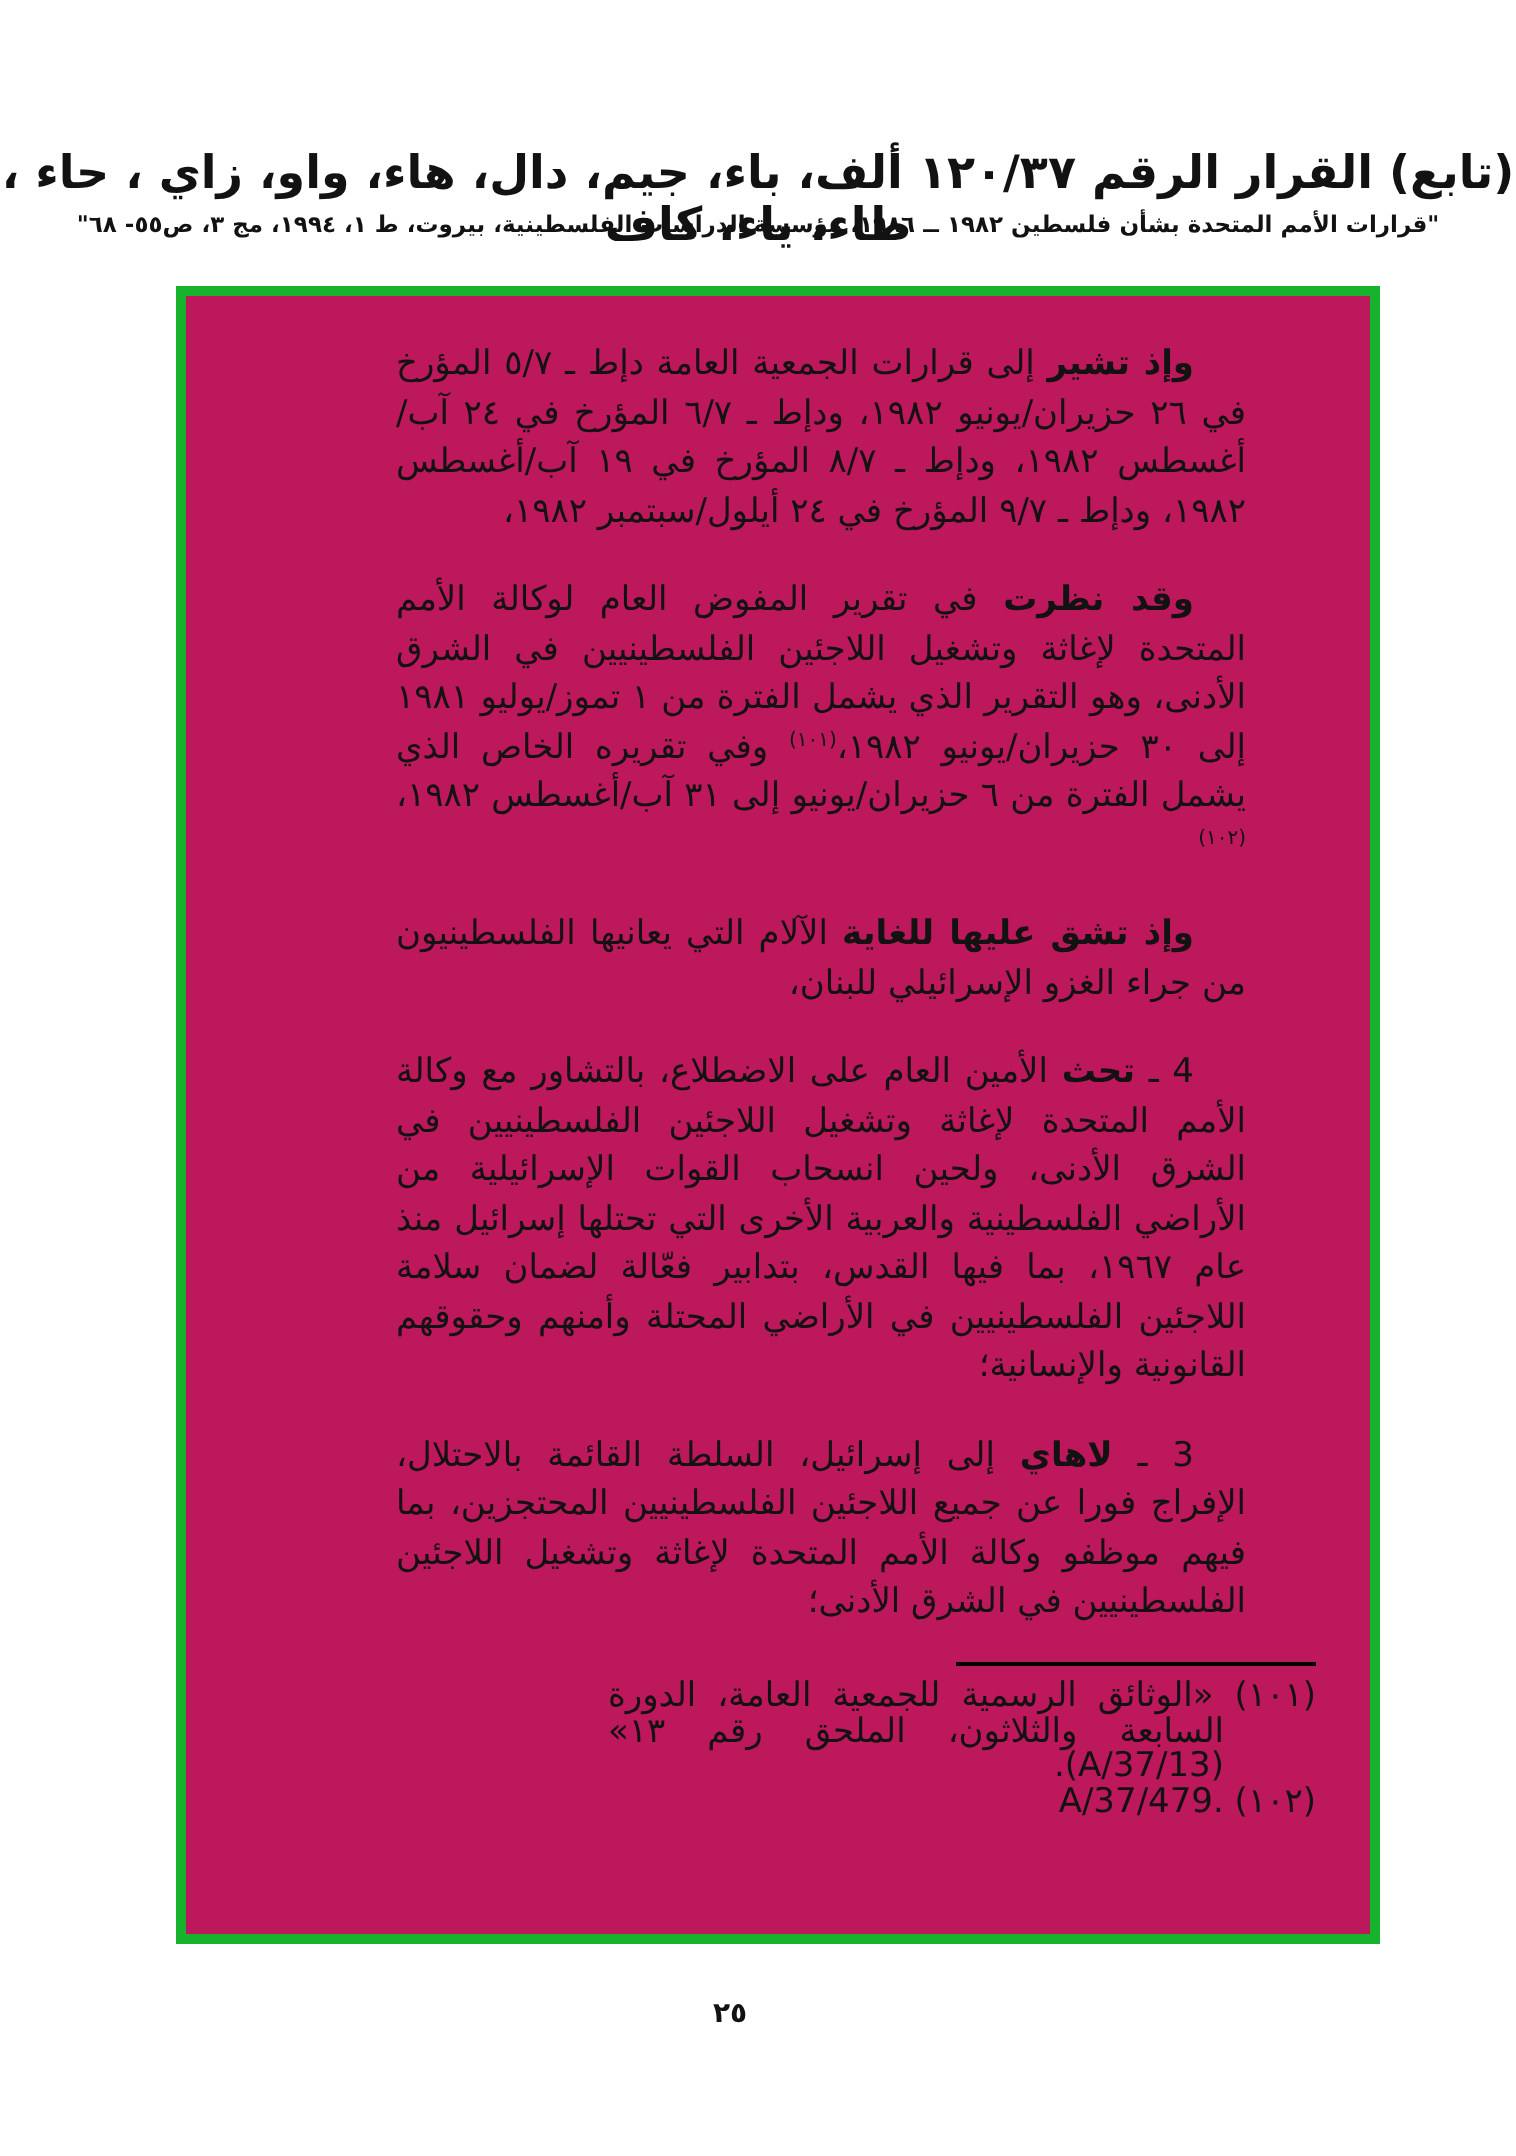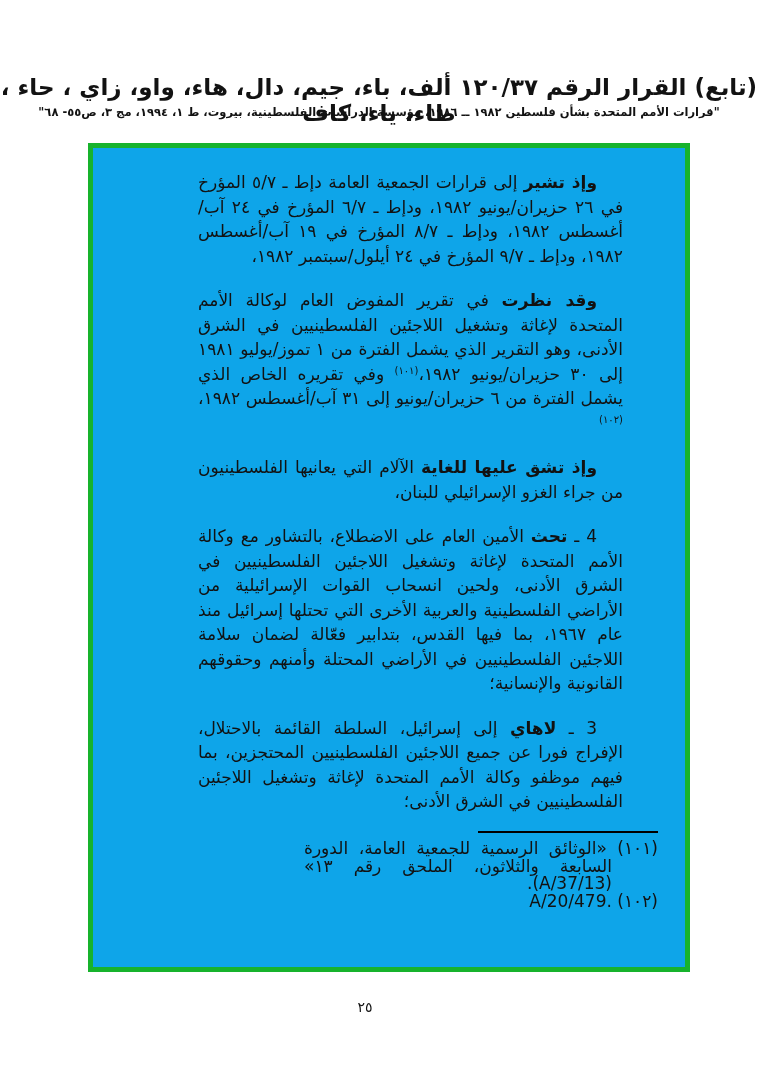--- a/index.html
+++ b/index.html
@@ -8,21 +8,21 @@
     font-family:"DejaVu Sans",sans-serif;color:#121212;direction:rtl;
   }
   .page{position:absolute;inset:0;}
   
   .hdr{position:absolute;left:0;right:0;text-align:center;font-weight:bold;}
   .hdr-line1{top:74px;font-size:23px;letter-spacing:0;}
   .hdr-line2{top:105px;font-size:11.5px;}
   
   .frame{
     position:absolute;left:88px;top:143px;width:602px;height:829px;
-    border:5px solid #17b32c;box-sizing:border-box;background:#0ea5e9;
+    border:5px solid #17b32c;box-sizing:border-box;background:#be185d;
   }
   
   .body-text{
     position:absolute;top:22px;right:62px;width:425px;
     font-size:17px;line-height:24.5px;text-align:justify;
   }
   .body-text p{margin:0 0 0 0;text-indent:26px;}
   .body-text p + p{margin-top:20px;}
   .body-text b{font-weight:bold;}
   sup.fnref{font-size:10px;line-height:0;vertical-align:6px;letter-spacing:-0.5px;}
@@ -30,21 +30,21 @@
   .footnotes{position:absolute;right:27px;top:683px;width:354px;}
   .fn-rule{width:180px;height:0;border-top:2px solid #000;margin:0 0 7px 0;}
   .footnote{
     font-size:17px;line-height:17.5px;text-align:justify;
     padding-right:46px;text-indent:-46px;margin:0;
   }
   .fn-marker{letter-spacing:0;}
   
   .page-num{
     position:absolute;top:999px;left:0;right:28px;text-align:center;
-    font-size:14px;font-weight:normal;
+    font-size:14px;font-weight:bold;
   }
 </style>
 </head>
 <body>
 
 <div class="page">
 
   <div class="hdr hdr-line1">(تابع) القرار الرقم ١٢٠/٣٧ ألف، باء، جيم، دال، هاء، واو، زاي ، حاء ، طاء، ياء، كاف</div>
 
   <div class="hdr hdr-line2">"قرارات الأمم المتحدة بشأن فلسطين ١٩٨٢ ــ ١٩٨٦، مؤسسة الدراسات الفلسطينية، بيروت، ط ١، ١٩٩٤، مج ٣، ص٥٥- ٦٨"</div>
@@ -58,21 +58,21 @@
         <p><b>وإذ تشق عليها للغاية</b><span> الآلام التي يعانيها الفلسطينيون من جراء الغزو الإسرائيلي للبنان،</span></p>
         <p><span>4 ـ </span><b>تحث</b><span> الأمين العام على الاضطلاع، بالتشاور مع وكالة الأمم المتحدة لإغاثة وتشغيل اللاجئين الفلسطينيين في الشرق الأدنى، ولحين انسحاب القوات الإسرائيلية من الأراضي الفلسطينية والعربية الأخرى التي تحتلها إسرائيل منذ عام ١٩٦٧، بما فيها القدس، بتدابير فعّالة لضمان سلامة اللاجئين الفلسطينيين في الأراضي المحتلة وأمنهم وحقوقهم القانونية والإنسانية؛</span></p>
         <p><span>3 ـ </span><b>لاهاي</b><span> إلى إسرائيل، السلطة القائمة بالاحتلال، الإفراج فورا عن جميع اللاجئين الفلسطينيين المحتجزين، بما فيهم موظفو وكالة الأمم المتحدة لإغاثة وتشغيل اللاجئين الفلسطينيين في الشرق الأدنى؛</span></p>
       </div>
 
     <div class="footnotes">
       <div class="fn-rule"></div>
       <div>
 
       <div class="footnote"><span class="fn-marker">(١٠١) </span><span>«الوثائق الرسمية للجمعية العامة، الدورة السابعة والثلاثون، الملحق رقم ١٣» </span><span dir="ltr">(A/37/13)</span><span>.</span></div>
-          <div class="footnote"><span class="fn-marker">(١٠٢) </span><span dir="ltr">A/20/479.</span></div>
+          <div class="footnote"><span class="fn-marker">(١٠٢) </span><span dir="ltr">A/37/479.</span></div>
         </div>
     </div>
 
   </div>
 
   <div class="page-num">٢٥</div>
 
 </div>
 
 </body></html>

